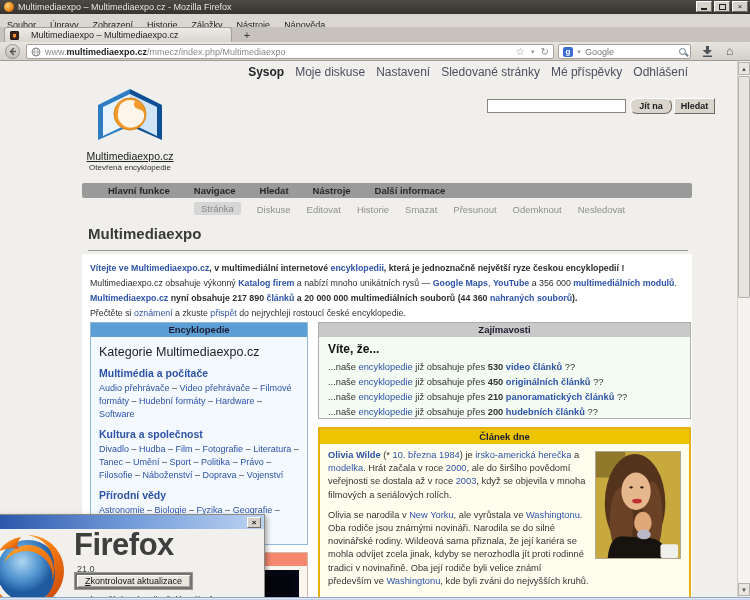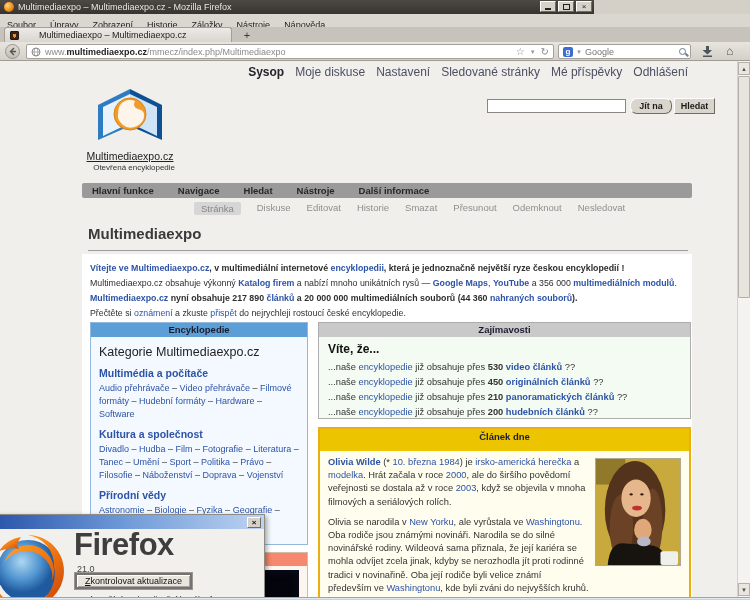--- a/index.html
+++ b/index.html
@@ -1,39 +1,39 @@
 <!DOCTYPE html>
 <html style="--link-blue: #2d53a7; --red-link: #d2641e; --enc-header: #5b9fd6; --enc-bg: #f3f9fe; --enc-border: #94b8dc; --zaj-header: #c9c9c9; --zaj-bg: #f3fbf2; --zaj-border: #adadad; --art-header: #ecc400; --art-bg: #fffdee; --art-border: #e9af10; --navstrip-bg: #9a9a9a; --pic-header: #f5886e;"><head>
 <meta charset="utf-8">
 <style>
   * { margin:0; padding:0; box-sizing:border-box; }
   html,body { width:750px; height:600px; }
   body { font-family:"Liberation Sans", sans-serif; }
   #window { position:relative; width:750px; height:600px; overflow:hidden; background:#d4d0c8; }
 
   
-  .titlebar { position:absolute; left:0; top:0; width:594px; height:14px;
+  .titlebar { position:absolute; left:0; top:0; width:750px; height:14px;
     background:linear-gradient(#4c4843,#37332e); color:#e8e6e2; font-size:9px; line-height:14px; }
   .fficon { position:absolute; left:4px; top:2px; width:10px; height:10px; border-radius:50%;
     background:radial-gradient(circle at 35% 35%, #ffd27a, #f08c1a 55%, #b34708); }
   .wtitle { position:absolute; left:18px; top:0; white-space:nowrap; }
   .winbtns { position:absolute; right:2px; top:1px; display:flex; gap:2px; }
   .winbtn { width:16px; height:11px; background:#d6d2ca; border:1px solid; border-color:#fff #6f6b64 #6f6b64 #fff;
     font-size:8px; line-height:9px; text-align:center; color:#1c1c1c; }
   .winbtn i { display:block; margin:6px auto 0; width:6px; height:2px; background:#222; }
   .winbtn b { display:block; margin:2px auto 0; width:7px; height:6px; border:1px solid #222; }
 
   .menubar { position:absolute; left:0; top:14px; width:750px; height:22px; background:#dad6d0;
     display:flex; align-items:center; font-size:9px; color:#1e1e1e; }
   .menubar span { padding:0 7px; line-height:13px; }
 
   .tabbar { position:absolute; left:0; top:27px; width:750px; height:15px; background:#c7c3bc; }
   .tab { position:absolute; left:4px; top:0; width:228px; height:15px;
     background:linear-gradient(#eceae6,#d9d6d0); border:1px solid #a39f98; border-bottom:none;
-    border-radius:3px 3px 0 0; display:flex; align-items:center; gap:20px; padding:0 5px;
+    border-radius:3px 3px 0 0; display:flex; align-items:center; gap:12px; padding:0 5px;
     font-size:9px; color:#1f1f1f; white-space:nowrap; overflow:hidden; }
   .favicon { width:9px; height:9px; border-radius:1px; flex:0 0 auto;
     background:radial-gradient(circle at 50% 55%, #f08a2a 0 35%, #3a241a 36%); border:1px solid #24180f; }
   .newtab { position:absolute; left:238px; top:2px; width:18px; height:13px; text-align:center;
     font-size:11px; line-height:12px; color:#3a3a3a; }
 
   .navbar { position:absolute; left:0; top:42px; width:750px; height:19px;
     background:linear-gradient(#e8e5df,#d3d0c9); border-bottom:1px solid #a09c95; }
   .backbtn { position:absolute; left:5px; top:2px; width:15px; height:15px; border-radius:50%;
     background:linear-gradient(#dedbd4,#c2bfb8); border:1px solid #98948d; display:flex; align-items:center; justify-content:center; }
@@ -57,34 +57,34 @@
 
   
   .viewport { position:absolute; left:0; top:61px; width:750px; height:539px; background:#f0efeb; overflow:hidden; }
 
   .personal { position:absolute; top:4px; right:62px; display:flex; gap:11px; font-size:12px; color:#4d4f63; }
   .personal span { cursor:pointer; }
   .personal span:first-child { font-weight:bold; color:#24242a; }
 
   .sitelogo { position:absolute; left:85px; top:27px; width:90px; text-align:center; }
   .logo-title { font-size:10.5px; color:#222; text-decoration:underline; margin-top:2px; }
-  .logo-sub { font-size:8px; color:#333; margin-top:1px;text-align:right; }
+  .logo-sub { font-size:8px; color:#333; margin-top:1px; }
 
   .sitesearch-input { position:absolute; left:487px; top:38px; width:139px; height:14px;
     border:1px solid #8a867f; background:#fff; font-size:9px; padding:0 3px; }
   .wikibtn { position:absolute; top:37px; height:16px; background:#d9d5cd; border:1px solid;
     border-color:#fff #6f6b64 #6f6b64 #fff; font-size:9px; font-weight:bold; color:#1a1a1a;
     font-family:"Liberation Sans",sans-serif; }
   .btn-go { left:630px; width:42px;border-radius:7px; } .btn-hl { left:674px; width:41px; }
 
   .navstrip { position:absolute; left:82px; top:122px; width:610px; height:15px; background:var(--navstrip-bg,#9a9a9a);
-    border-radius:2px; display:flex; align-items:center; gap:24px; padding-left:10px;
+    border-radius:2px; display:flex; align-items:center; gap:24px; padding-left:26px;
     font-size:9.5px; font-weight:bold; color:#272727; }
   .pagetabs { position:absolute; left:82px; top:141px; width:610px; display:flex; gap:16px;
-    padding-left:112px; font-size:9.5px; color:#8f8f8f; align-items:flex-start; }
+    padding-left:112px; font-size:9.5px; color:#8f8f8f; align-items:flex-end; }
   .pagetabs .active { background:#d6d6d6; border-radius:2px; padding:1px 7px; color:#878787; }
 
   .ptitle { position:absolute; left:88px; top:164px; font-size:15px; font-weight:600; color:#3a3a3a; }
   .prule { position:absolute; left:88px; top:189px; width:600px; height:1px; background:#9b9b9b; }
   .whitepanel { position:absolute; left:82px; top:193px; width:610px; height:346px; background:#fff; }
   .intro { padding:7px 8px 12px; }
   .intro p { font-size:8.8px; line-height:15px; white-space:nowrap; color:#2e2e2e; }
 
   .seg-p{} .seg-b{font-weight:bold;}
   .seg-l{color:var(--link-blue,#2d53a7);} .seg-bl{color:var(--link-blue,#2d53a7);font-weight:bold;} .seg-u{text-decoration:underline;}
@@ -114,21 +114,21 @@
 
   .zajbox { left:318px; top:261px; width:373px; height:97px; border:1px solid var(--zaj-border,#adadad);
     background:var(--zaj-bg,#f3fbf2); overflow:hidden; }
   .zajbox .boxhdr { background:var(--zaj-header,#c9c9c9); }
   .zajbody { padding:3px 9px; }
   .zaj-heading { font-size:12px; font-weight:bold; color:#111; margin:2px 0 4px; }
   .fact { font-size:9.3px; line-height:15px; color:#333; }
 
   .artbox { left:318px; top:366px; width:373px; height:260px; border:2px solid var(--art-border,#e9af10);
     background:var(--art-bg,#fffdee); }
-  .artbox .boxhdr { background:var(--art-header,#ecc400); height:22px; line-height:15px; }
+  .artbox .boxhdr { background:var(--art-header,#ecc400); height:15px; line-height:15px; }
   .artbody { padding:5px 8px; overflow:hidden; }
   .artimg { float:right; width:86px; height:108px; border:1px solid #b0a890; margin:2px 0 4px 9px; background:#c2a636; }
   .artbody p { font-size:9.3px; line-height:13.2px; color:#333; margin-bottom:7px; }
 
   
   .scrollbar { position:absolute; left:737px; top:0; width:13px; height:539px; background:#f5f3ef; border-left:1px solid #d5d1ca; }
   .sbtn { position:absolute; left:0; width:12px; height:13px; background:#e9e6e0; border:1px solid #b5b1aa;
     font-size:6px; text-align:center; line-height:12px; color:#55514b; }
   .sb-up { top:1px; } .sb-down { bottom:4px; }
   .sb-thumb { position:absolute; left:0; top:15px; width:12px; height:222px; background:#e7e4de;

